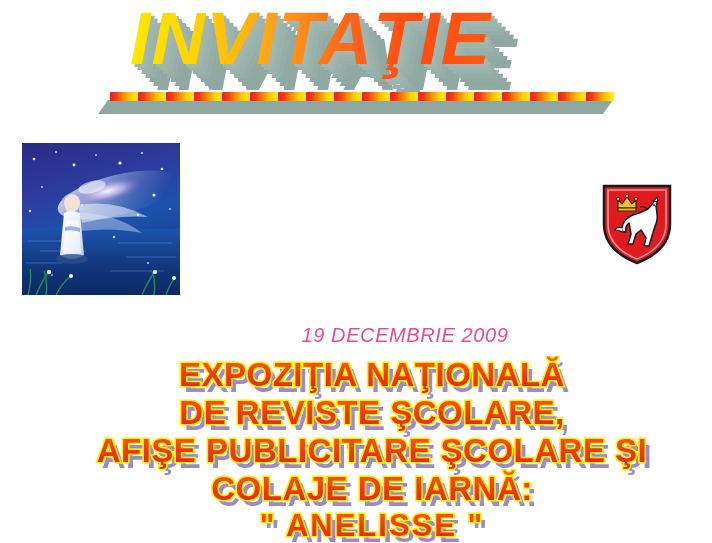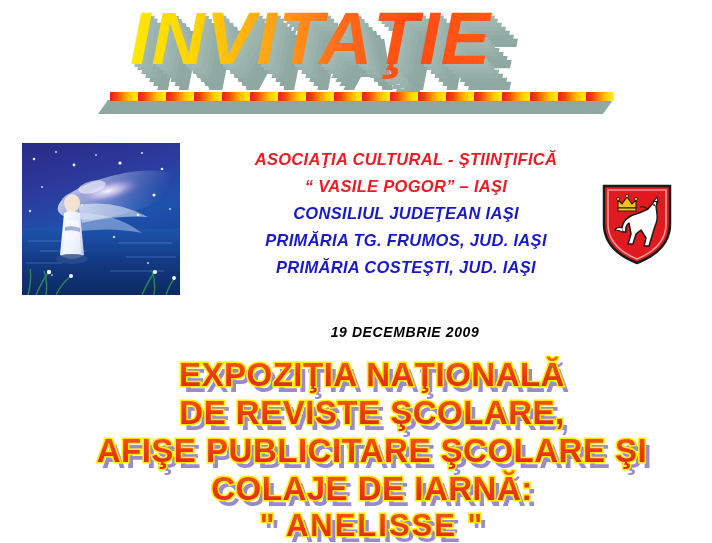--- a/index.html
+++ b/index.html
@@ -79,25 +79,25 @@
 
   
   #date-line {
     position: absolute;
     left: 0; top: 324px;
     width: 712px;
     text-align: center;
     padding-left: 98px;
     box-sizing: border-box;
     font-family: "Liberation Sans", sans-serif;
-    font-weight: bold;
+    font-weight: normal;
     font-style: italic;
-    font-size: 14px;
+    font-size: 20px;
     letter-spacing: 0.6px;
-    color: #000000;
+    color: #ec4899;
     white-space: nowrap;
   }
 
   
   #headline {
     position: absolute;
     left: 16px; top: 356px;
     width: 712px;
     height: 187px;
   }
@@ -285,27 +285,20 @@
         <circle cx="27" cy="129" r="2.2"></circle>
         <circle cx="49" cy="133" r="2"></circle>
         <circle cx="133" cy="129" r="2.1"></circle>
         <circle cx="152" cy="135" r="1.9"></circle>
       </g>
 
       <ellipse cx="50" cy="116" rx="16" ry="5" fill="#2B4E8C" opacity="0.8"></ellipse>
     </svg>
   </div>
 
-  <div id="org-block">
-    <div class="org-line org-red">ASOCIAŢIA CULTURAL - ŞTIINŢIFICĂ</div>
-    <div class="org-line org-red">“ VASILE  POGOR” – IAŞI</div>
-    <div class="org-line org-blue">CONSILIUL JUDEŢEAN IAŞI</div>
-    <div class="org-line org-blue">PRIMĂRIA TG. FRUMOS, JUD. IAŞI</div>
-    <div class="org-line org-blue">PRIMĂRIA COSTEŞTI, JUD. IAŞI</div>
-  </div>
 
   <div id="coat-of-arms">
     <svg viewBox="0 0 74 84" xmlns="http://www.w3.org/2000/svg">
 
       <path d="M4 4 L70 4 L70 42 Q70 68 37 81 Q4 68 4 42 Z" fill="#E01B20" stroke="#1A1A1A" stroke-width="2.5"></path>
       <path d="M8 8 L66 8 L66 42 Q66 65 37 77 Q8 65 8 42 Z" fill="none" stroke="#FFFFFF" stroke-width="1.6" opacity="0.55"></path>
 
       <g>
         <path d="M18 18 L18 26 L36 26 L36 18 L32 22 L27 15 L22 22 Z" fill="#F6C01E" stroke="#1A1A1A" stroke-width="1.1"></path>
         <rect x="18" y="26" width="18" height="3" fill="#F6C01E" stroke="#1A1A1A" stroke-width="1"></rect>

